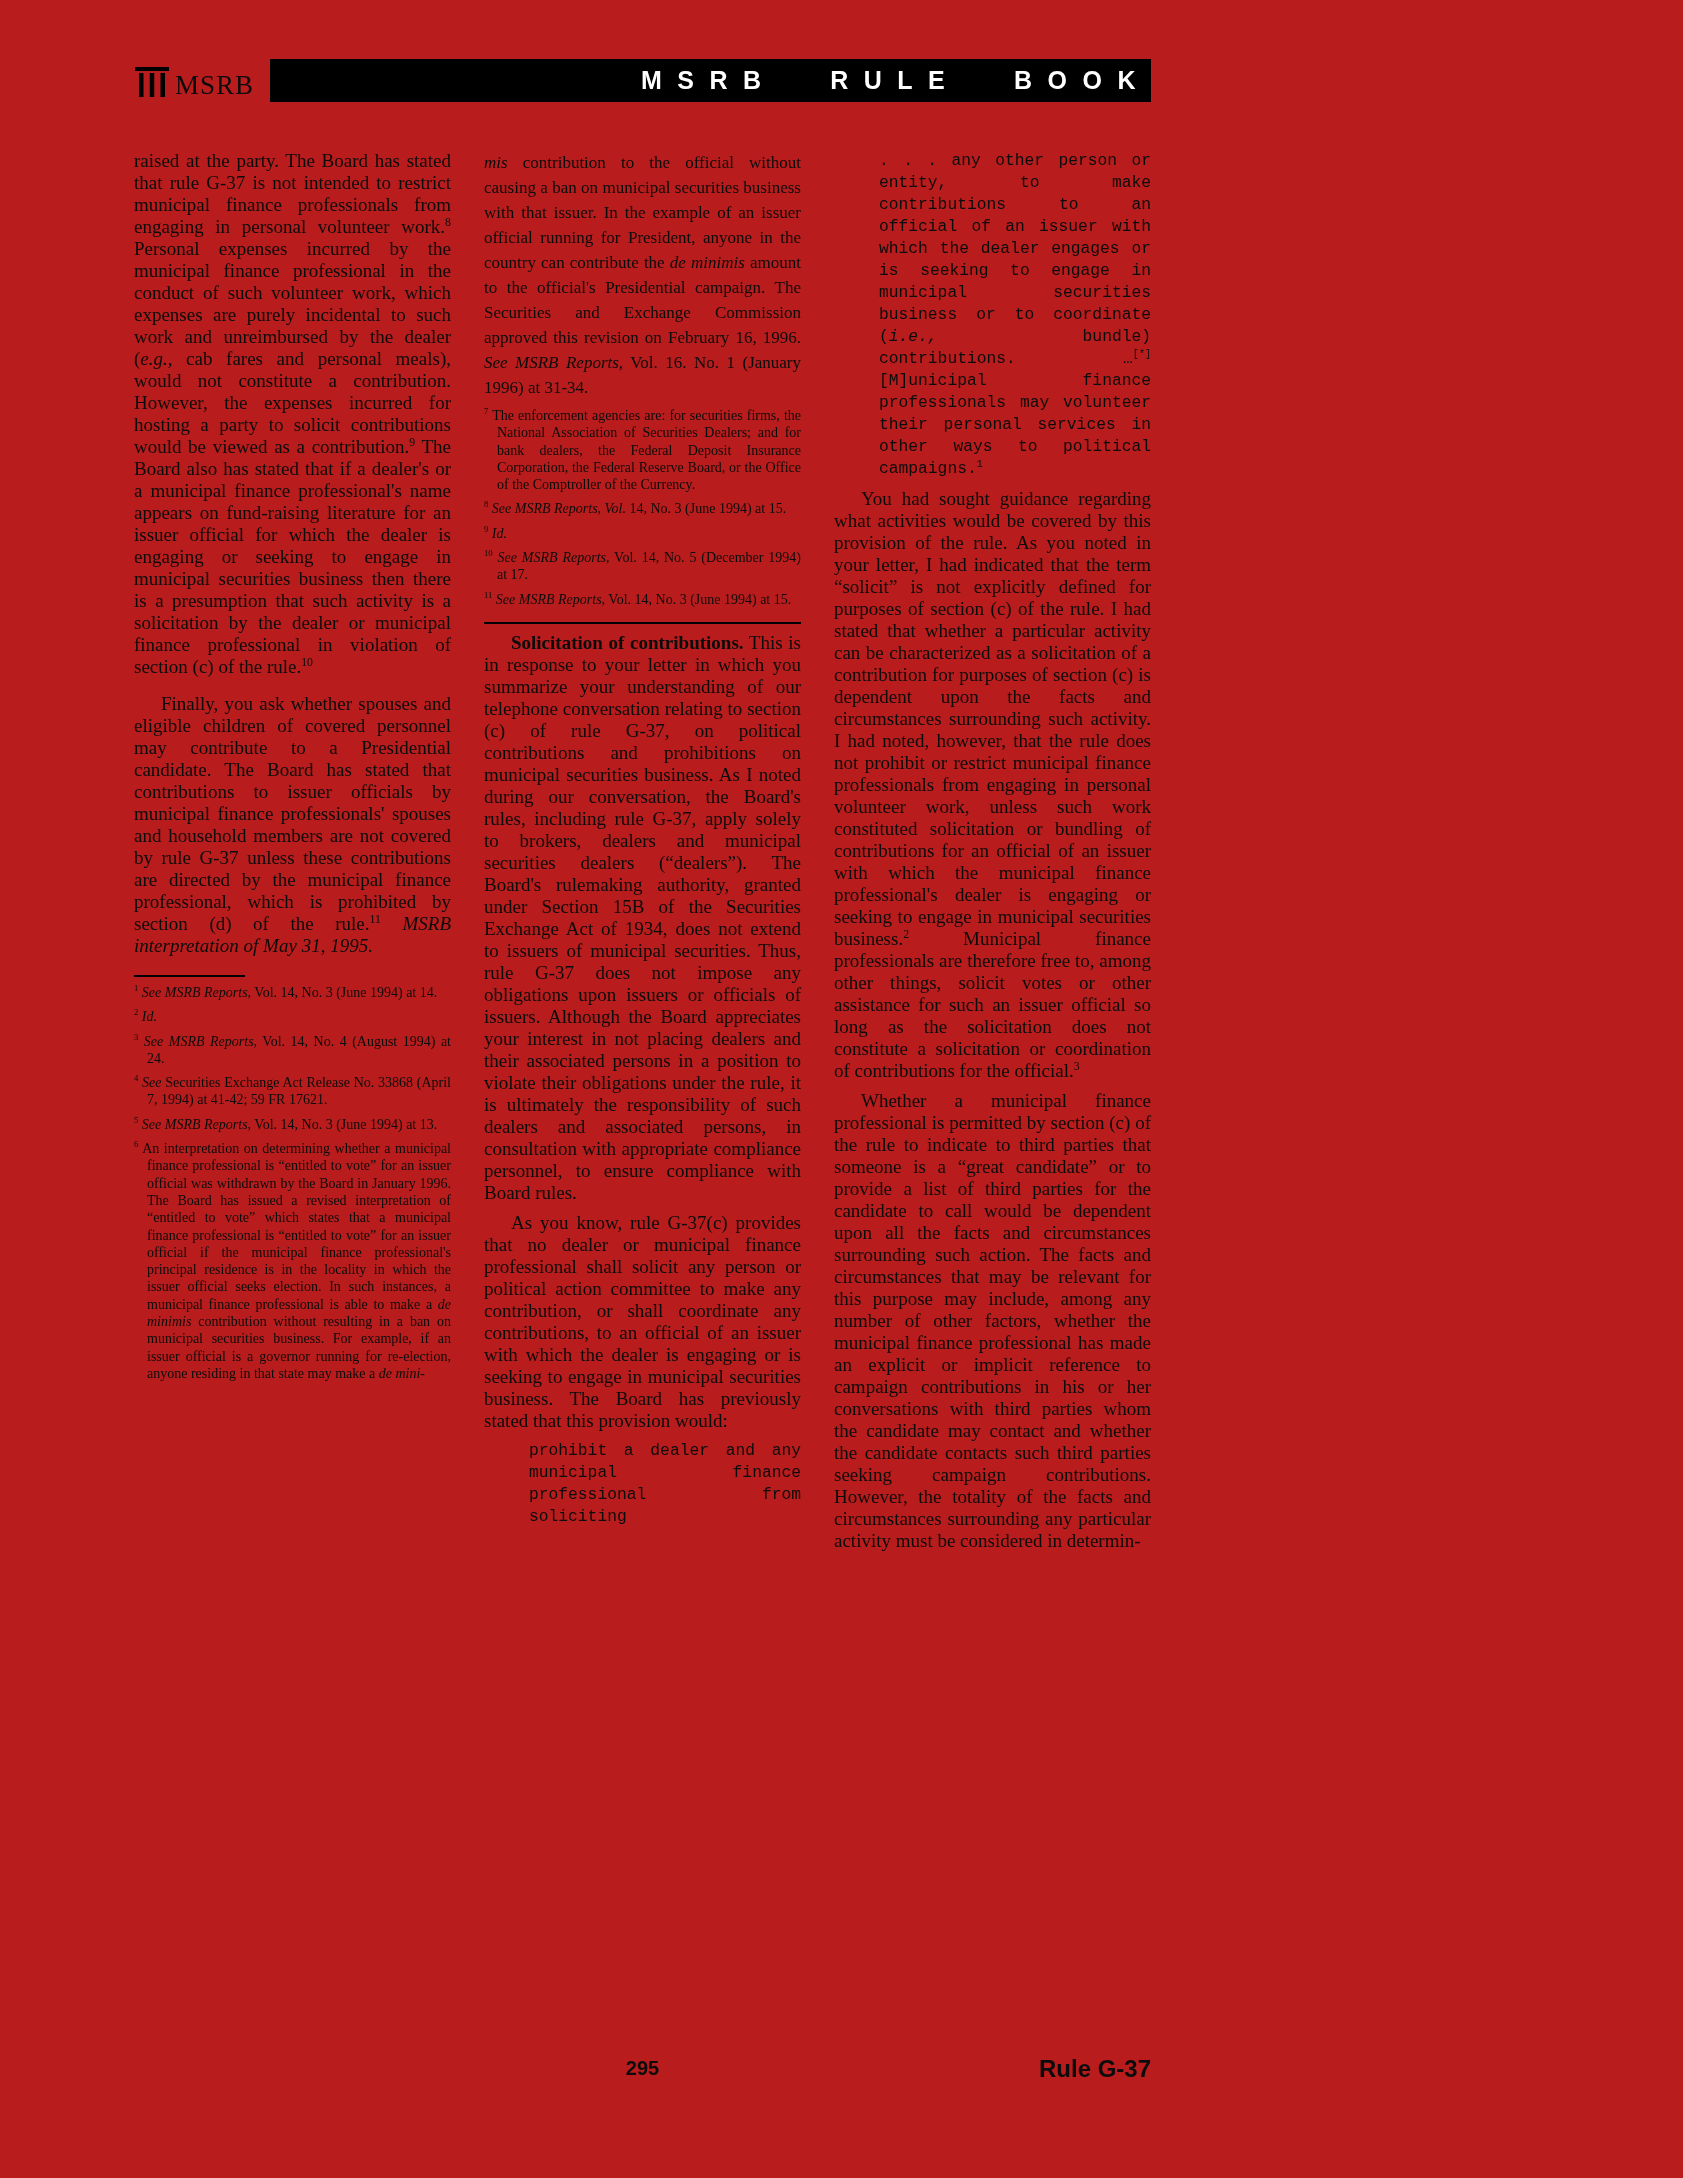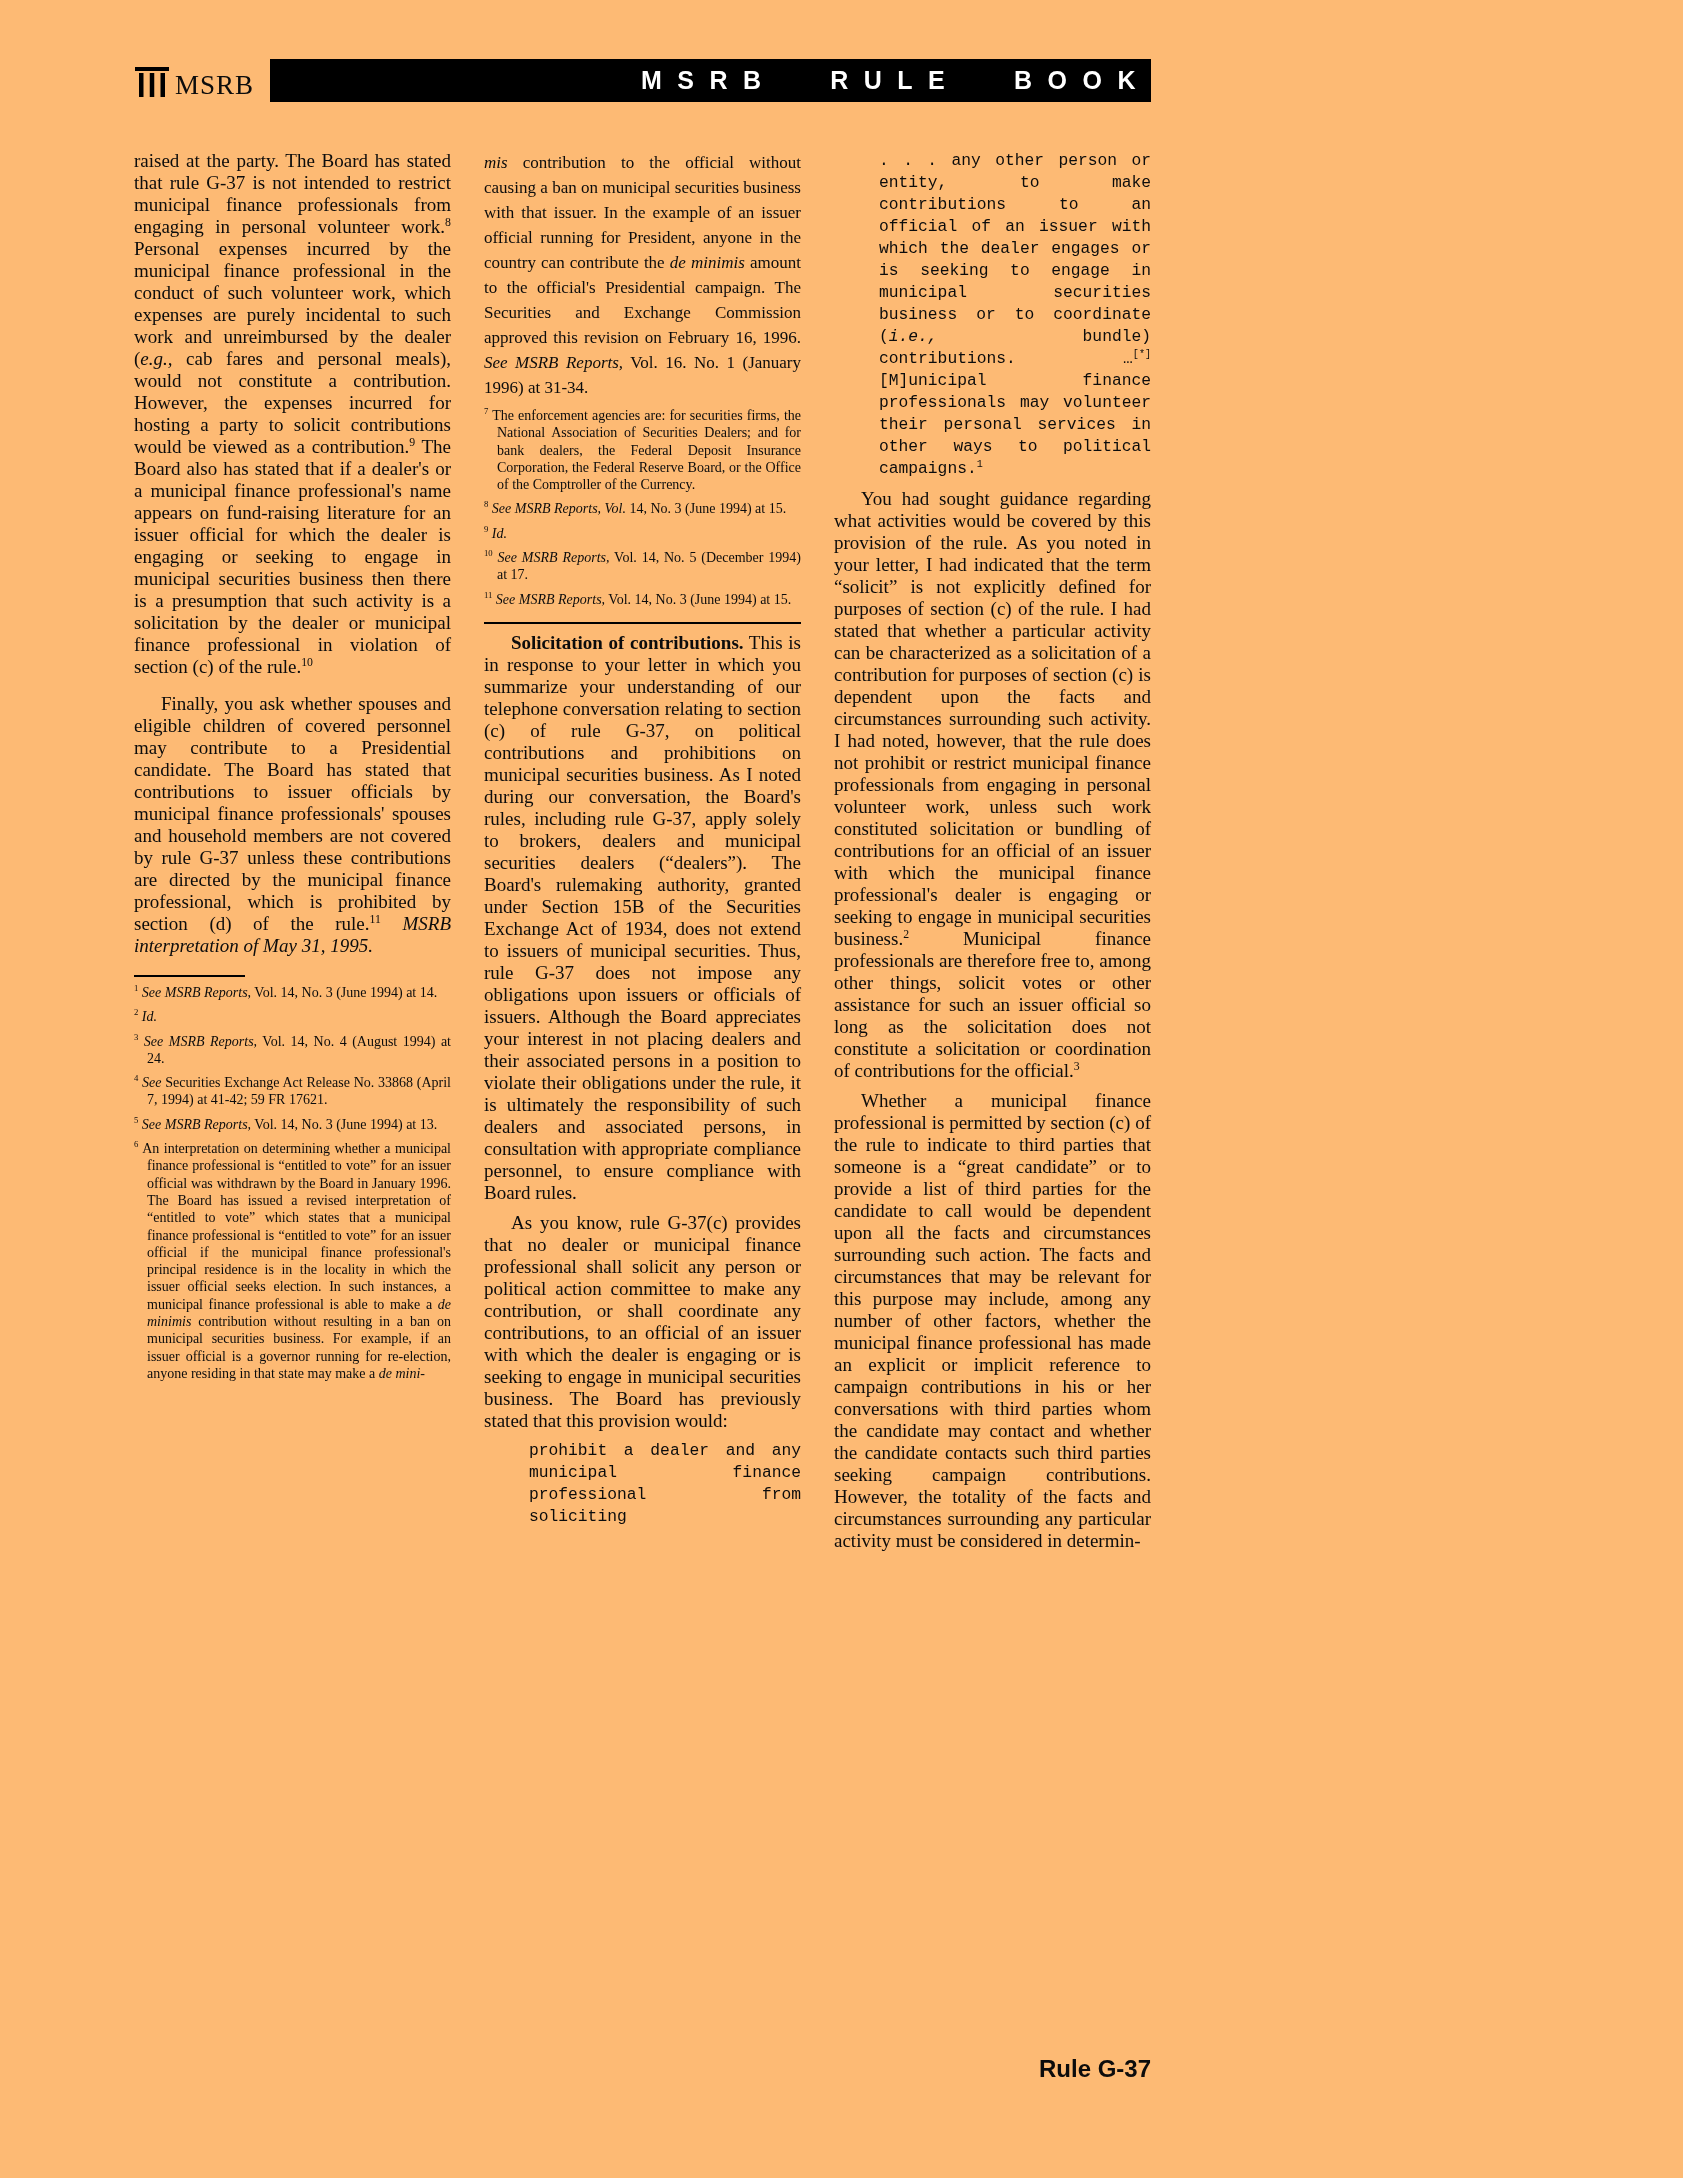--- a/index.html
+++ b/index.html
@@ -3,21 +3,21 @@
 <meta charset="utf-8">
 <title>MSRB Rule Book — Rule G-37</title>
 <style>
   * { box-sizing: border-box; margin: 0; padding: 0; }
   html, body { background: #ffffff; }
   body { font-family: "Liberation Serif", serif; color: #0c0c0c; }
   .page {
     position: relative;
     width: 1683px;
     height: 2178px;
-    background: #fdba74;
+    background: #b91c1c;
     overflow: hidden;
   }
   
   .header {
     position: absolute;
     left: 134px;
     top: 59px;
     width: 1017px;
     display: flex;
     align-items: flex-end;
@@ -180,17 +180,18 @@
 
     <div class="col">
       <p class="quote quote-cont" style="margin-top:0;"><span>. . . any other person or entity, to make contributions to an official of an issuer with which the dealer engages or is seeking to engage in municipal securities business or to coordinate (</span><i>i.e.,</i><span> bundle) contributions. …</span><sup>[*]</sup><span> [M]unicipal finance professionals may volunteer their personal services in other ways to political campaigns.</span><sup>1</sup></p>
       <p class="para indent" style="margin-top:8px;"><span>You had sought guidance regarding what activities would be covered by this provision of the rule. As you noted in your letter, I had indicated that the term “solicit” is not explicitly defined for purposes of section (c) of the rule. I had stated that whether a particular activity can be characterized as a solicitation of a contribution for purposes of section (c) is dependent upon the facts and circumstances surrounding such activity. I had noted, however, that the rule does not prohibit or restrict municipal finance professionals from engaging in personal volunteer work, unless such work constituted solicitation or bundling of contributions for an official of an issuer with which the municipal finance professional's dealer is engaging or seeking to engage in municipal securities business.</span><sup>2</sup><span> Municipal finance professionals are therefore free to, among other things, solicit votes or other assistance for such an issuer official so long as the solicitation does not constitute a solicitation or coordination of contributions for the official.</span><sup>3</sup></p>
       <p class="para indent" style="margin-top:8px;"><span>Whether a municipal finance professional is permitted by section (c) of the rule to indicate to third parties that someone is a “great candidate” or to provide a list of third parties for the candidate to call would be dependent upon all the facts and circumstances surrounding such action. The facts and circumstances that may be relevant for this purpose may include, among any number of other factors, whether the municipal finance professional has made an explicit or implicit reference to campaign contributions in his or her conversations with third parties whom the candidate may contact and whether the candidate contacts such third parties seeking campaign contributions. However, the totality of the facts and circumstances surrounding any particular activity must be considered in determin-</span></p>
     </div>
 
   </div>
 
   <div class="footer">
+    <div class="page-number">295</div>
     <div class="rule-label">Rule G-37</div>
   </div>
 
 </div>
 
 
 </body></html>

